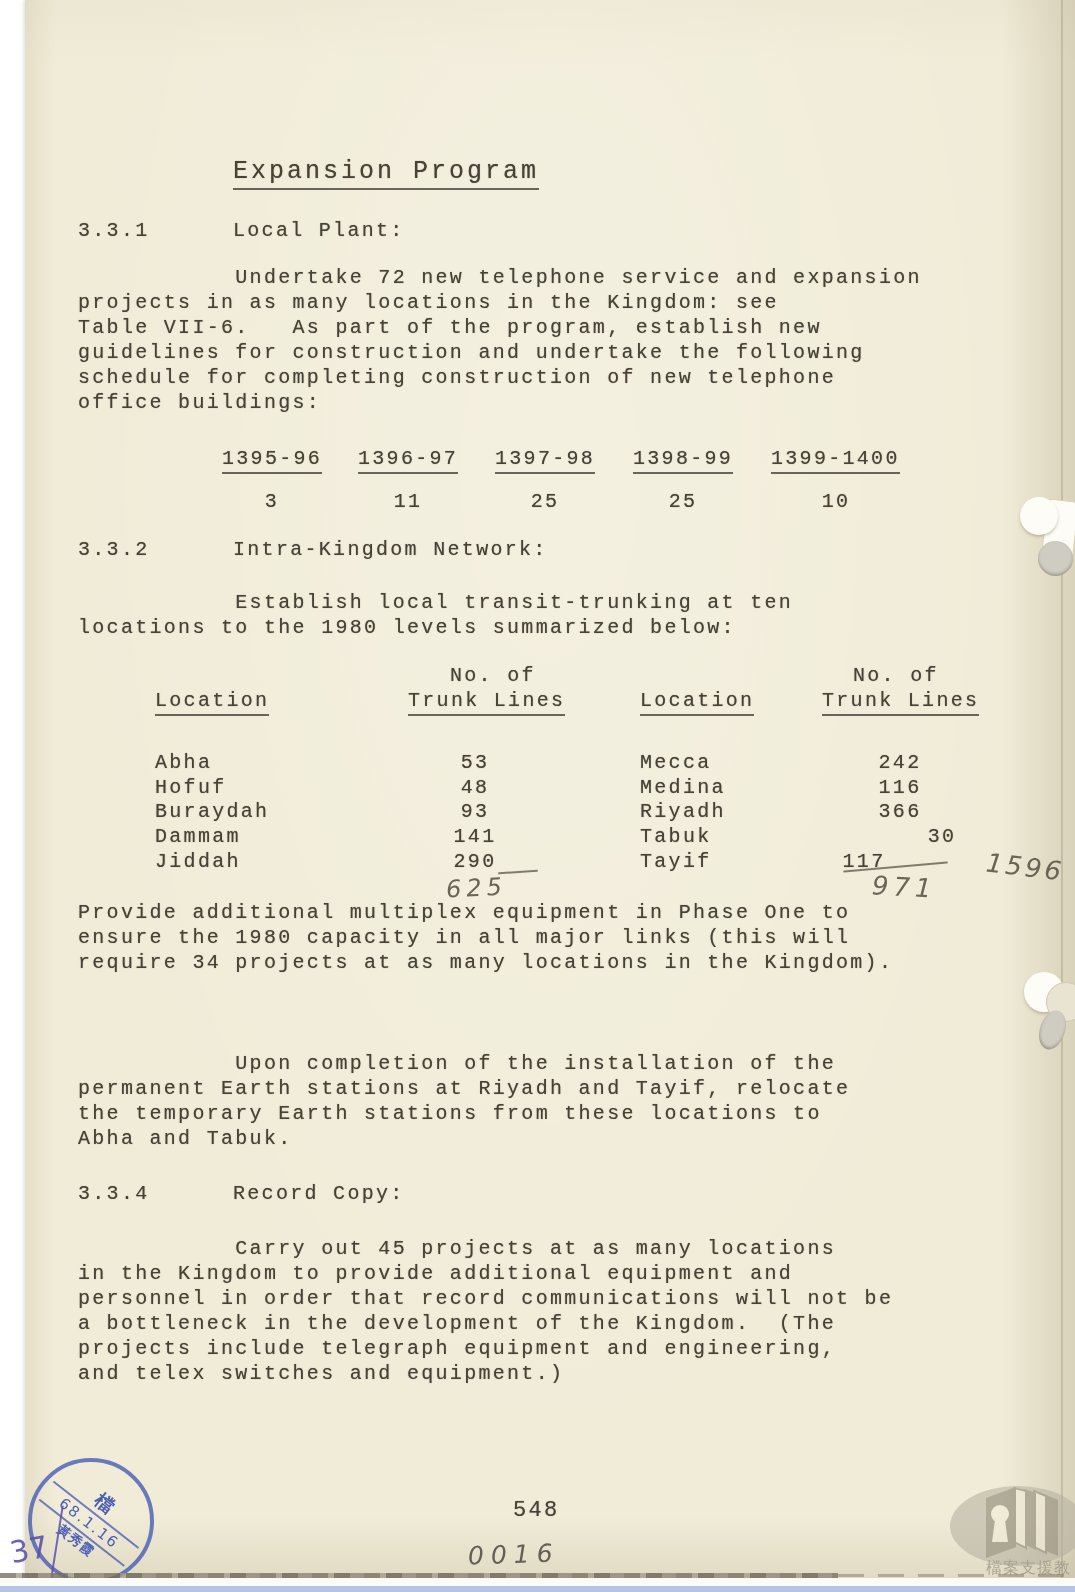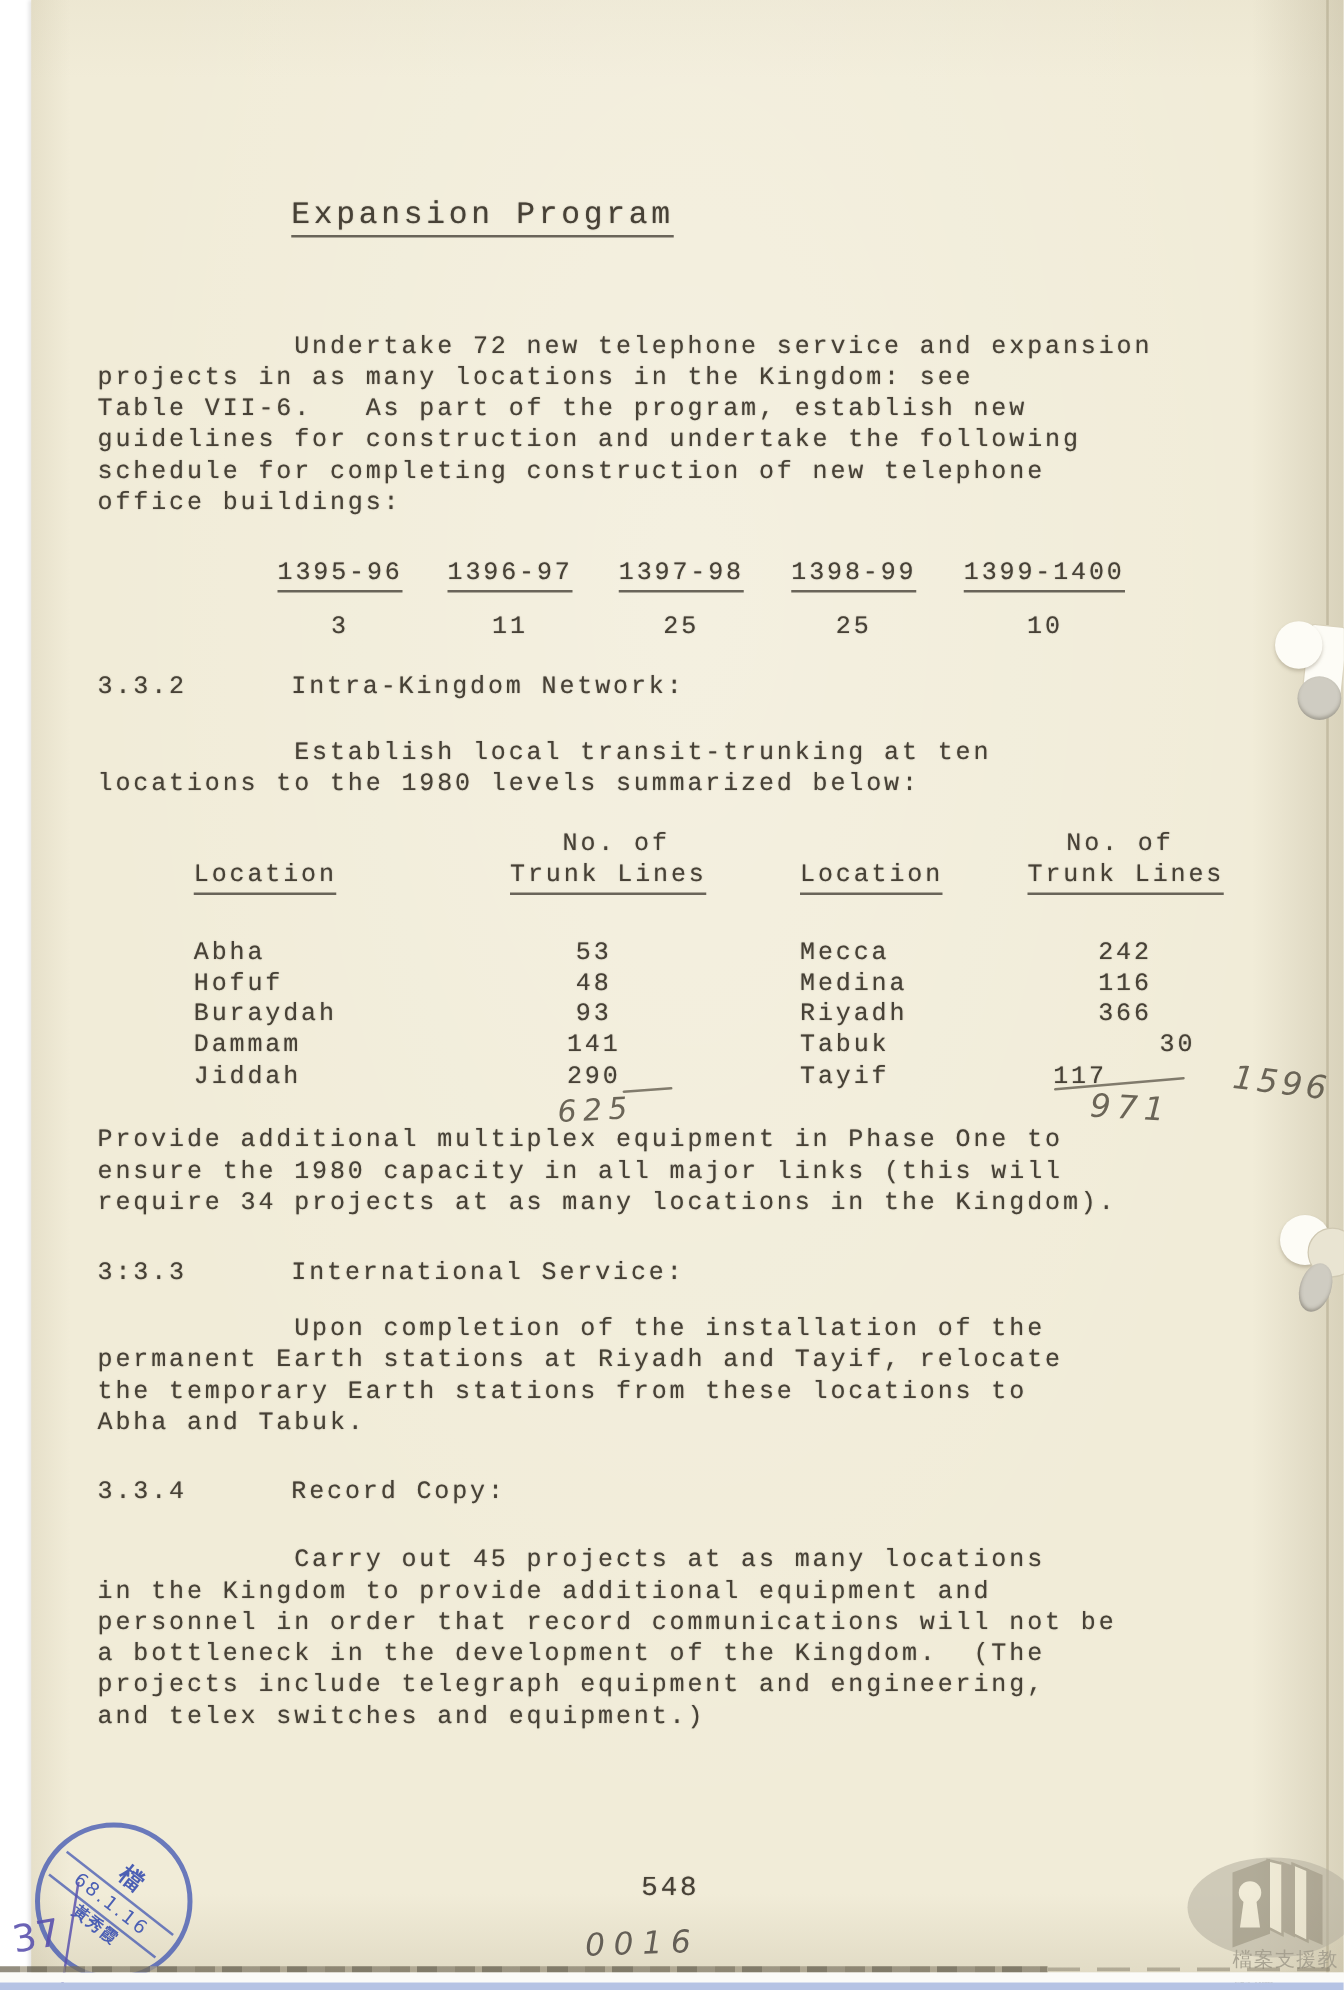--- a/index.html
+++ b/index.html
@@ -73,20 +73,24 @@
 </style>
 </head>
 <body>
 
 <div class="scan">
   <div class="paper"></div>
   <div class="crease-v"></div>
 
   <div class="typed heading" style="left:233px;top:159px;"><span class="u">Expansion Program</span></div>
 
+  <div class="row-abs" style="top:218px;">
+    <span class="typed sec-num">3.3.1</span>
+    <span class="typed sec-title">Local Plant:</span>
+  </div>
   <div class="typed" style="left:78px;top:265px;">           Undertake 72 new telephone service and expansion
 projects in as many locations in the Kingdom: see
 Table VII-6.   As part of the program, establish new
 guidelines for construction and undertake the following
 schedule for completing construction of new telephone
 office buildings:</div>
 
   <div>
     <div class="cell typed" style="left:222px;top:446px;"><span class="u">1395-96</span></div>
     <div class="cell typed" style="left:358px;top:446px;"><span class="u">1396-97</span></div>
@@ -150,24 +154,20 @@
   <div class="pencil-line" style="left:498px;top:871px;width:40px;transform:rotate(-4deg);"></div>
   <div class="pencil" style="left:446px;top:874px;font-size:24px;transform:rotate(-3deg);">625</div>
   <div class="pencil-line" style="left:843px;top:866px;width:105px;transform:rotate(-5deg);"></div>
   <div class="pencil" style="left:872px;top:872px;font-size:26px;transform:rotate(3deg);">971</div>
   <div class="pencil" style="left:986px;top:852px;font-size:26px;letter-spacing:3px;transform:rotate(7deg);">1596</div>
 
   <div class="typed" style="left:78px;top:900px;">Provide additional multiplex equipment in Phase One to
 ensure the 1980 capacity in all major links (this will
 require 34 projects at as many locations in the Kingdom).</div>
 
-  <div class="row-abs" style="top:1006px;">
-    <span class="typed sec-num">3:3.3</span>
-    <span class="typed sec-title">International Service:</span>
-  </div>
   <div class="typed" style="left:78px;top:1051px;">           Upon completion of the installation of the
 permanent Earth stations at Riyadh and Tayif, relocate
 the temporary Earth stations from these locations to
 Abha and Tabuk.</div>
 
   <div class="row-abs" style="top:1181px;">
     <span class="typed sec-num">3.3.4</span>
     <span class="typed sec-title">Record Copy:</span>
   </div>
   <div class="typed" style="left:78px;top:1236px;">           Carry out 45 projects at as many locations

